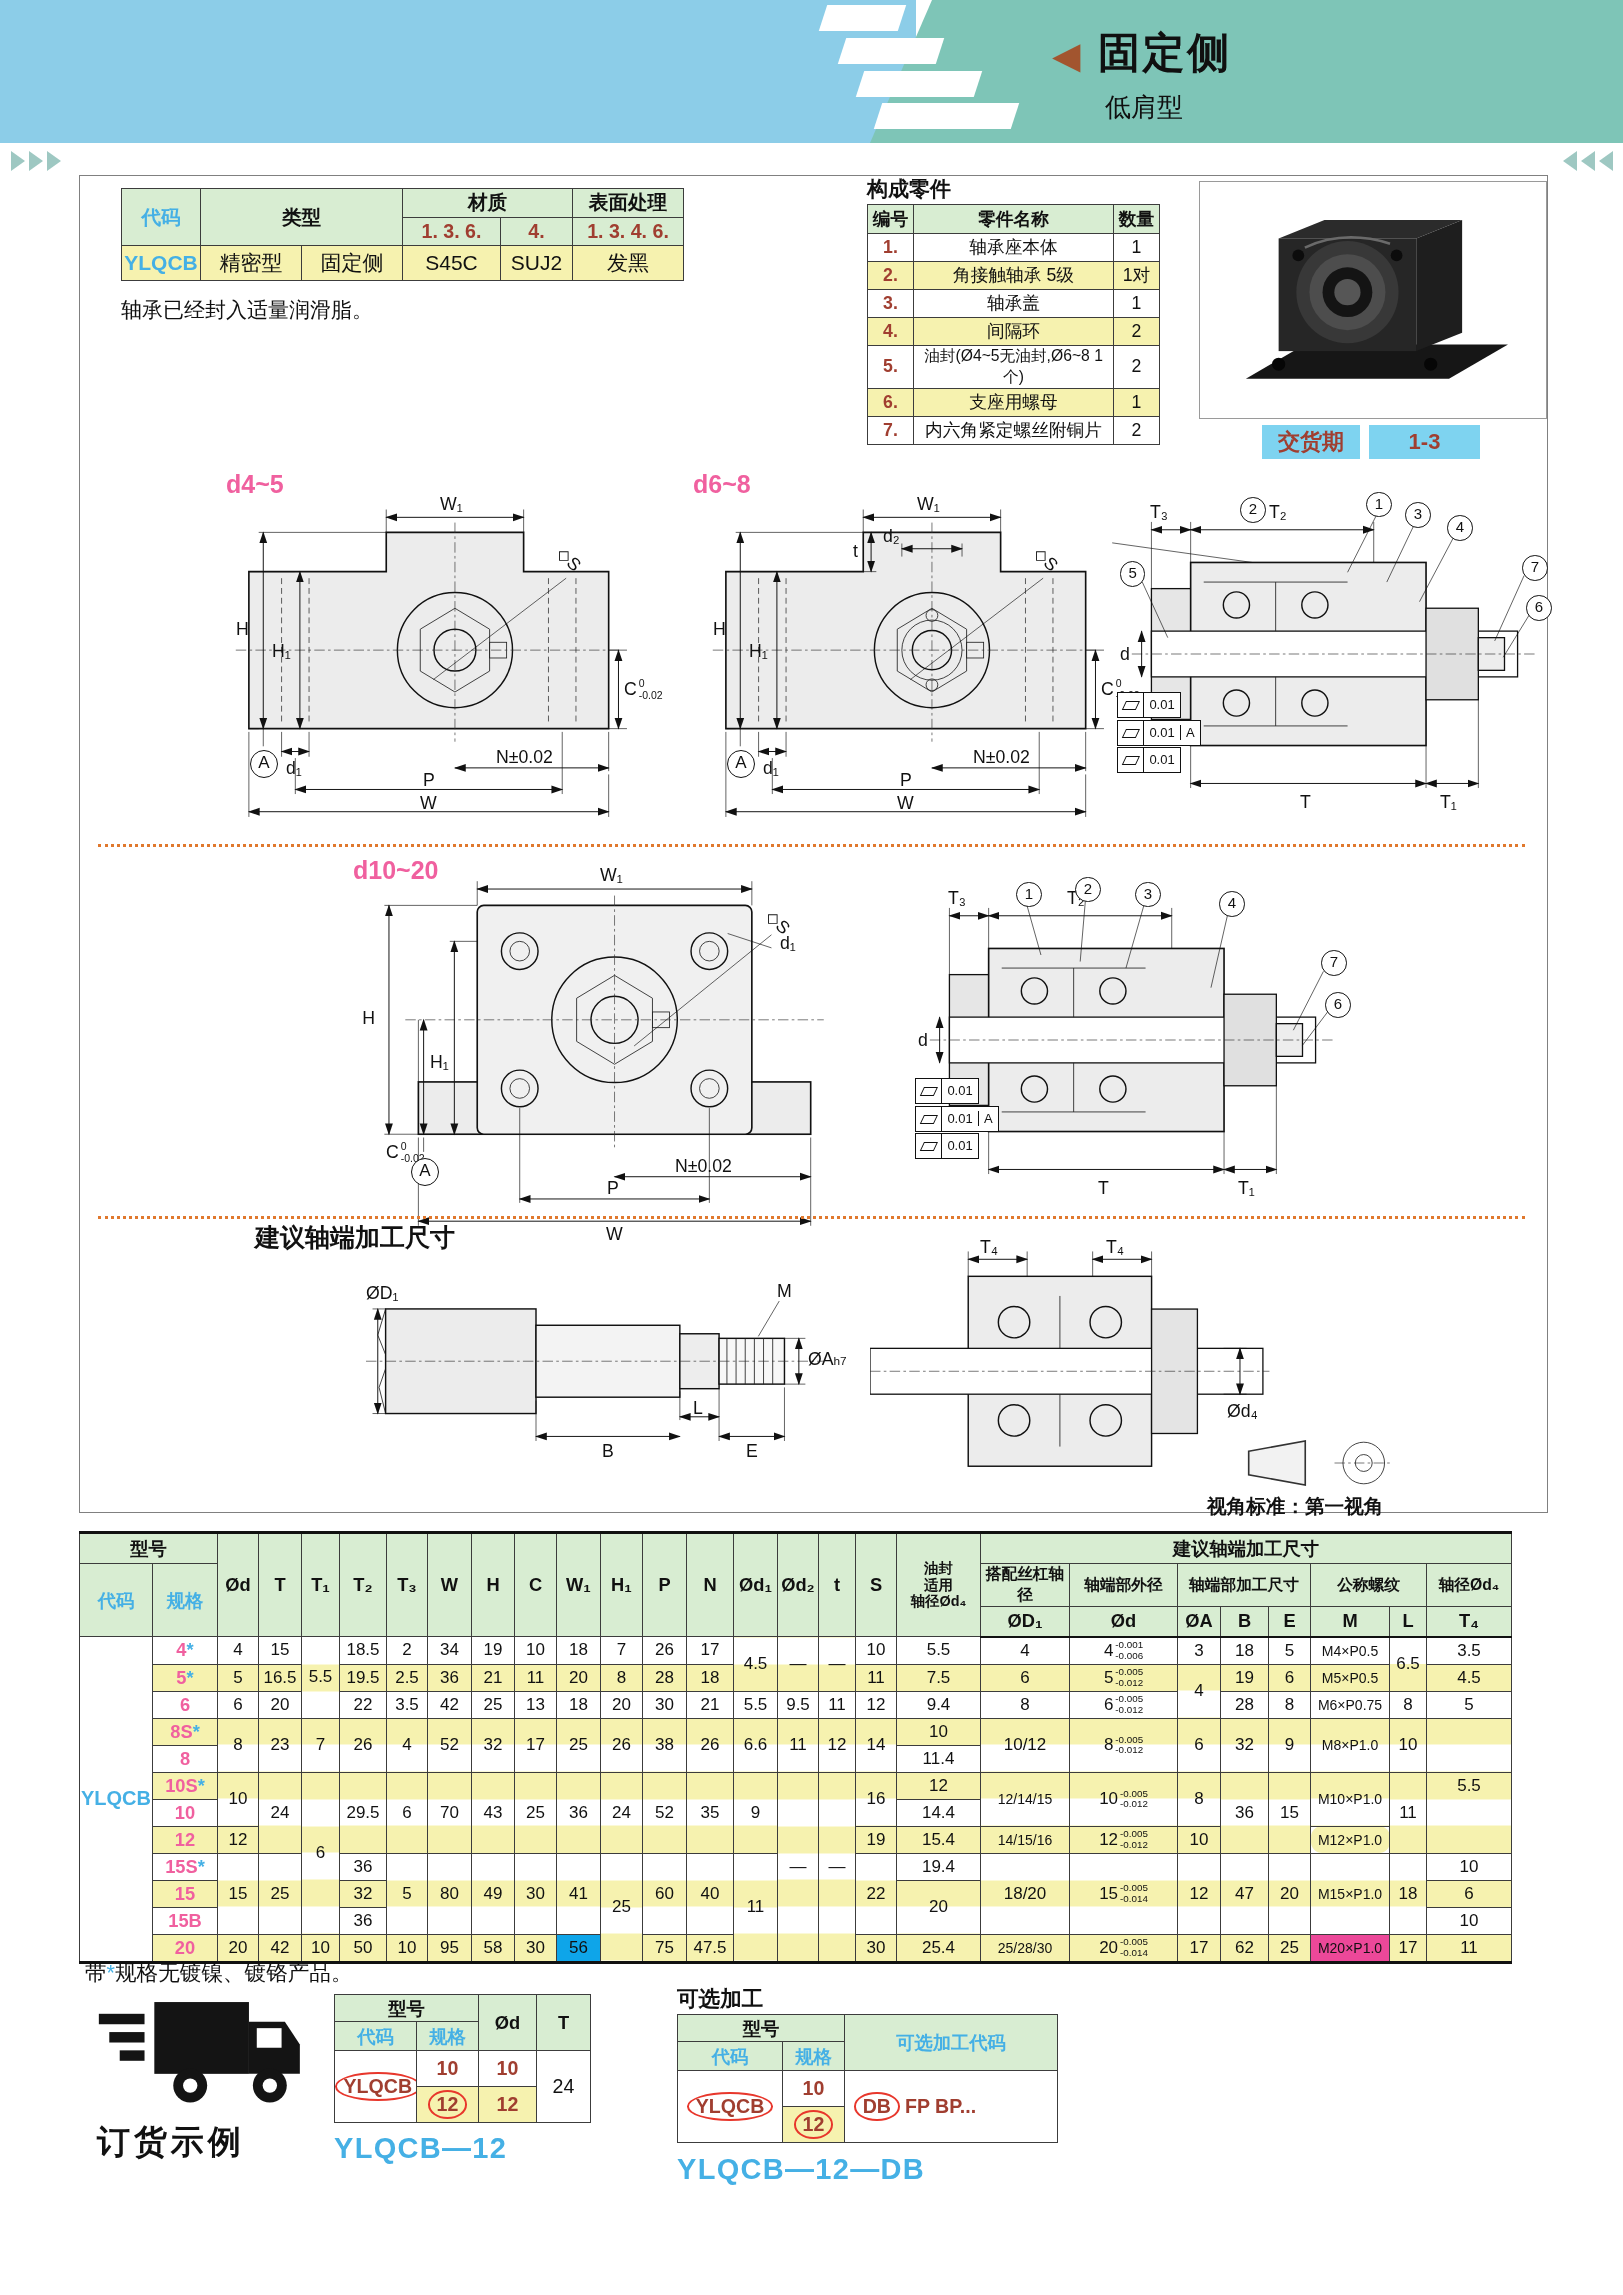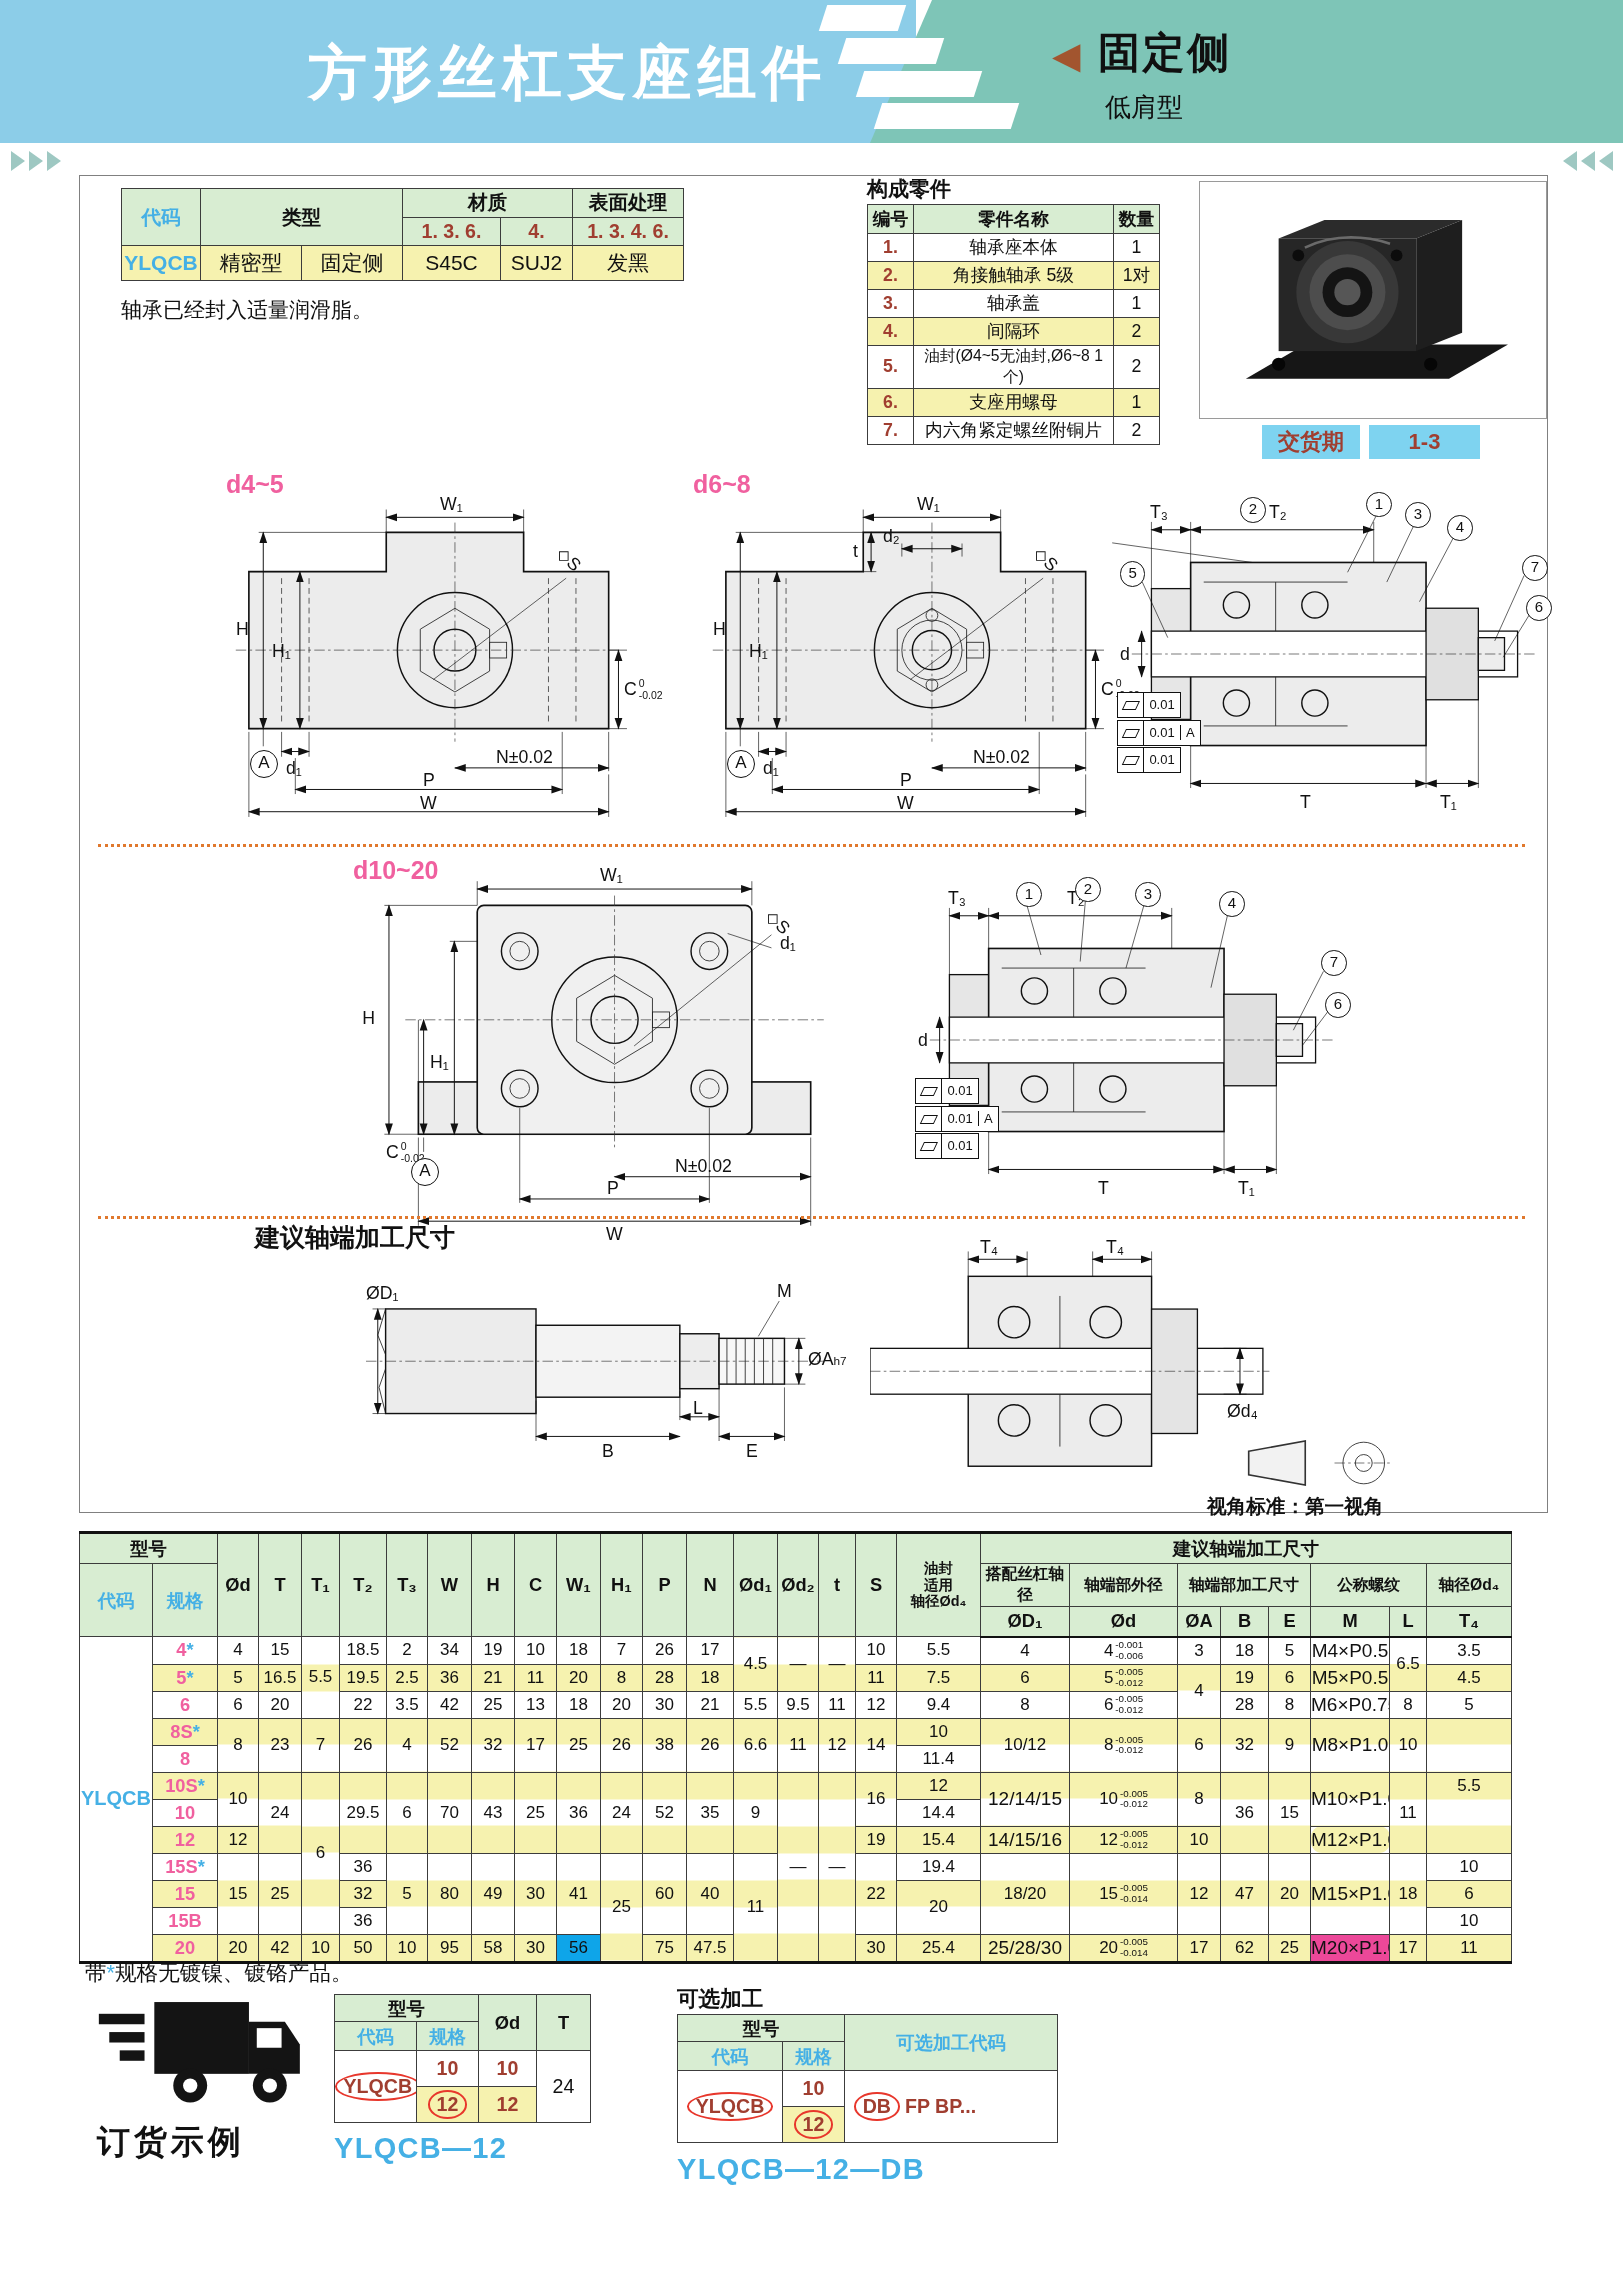--- a/index.html
+++ b/index.html
@@ -63,21 +63,21 @@
   .shaft-label{left:255px;top:1221px;font-size:25px;font-weight:bold;}
   .viewnote{left:1207px;top:1493px;font-size:19.6px;font-weight:bold;}
   
   .main-t{left:79px;top:1531px;width:1433px;font-size:17px;border-top:3.3px solid #111;border-bottom:3.3px solid #111;}
   .main-t th{font-size:18.3px;font-weight:bold;}
   .main-t thead tr:last-child th{border-bottom:2.6px solid #111;}
   .main-t td{height:26px;}
   .main-t td.spec{color:#F0609F;font-weight:bold;font-size:18.3px;}
   .main-t td.spec .star{color:#45B0E5;}
   .main-t td.code{color:#45B0E5;font-weight:bold;font-size:20px;background:#fff;}
-  .main-t td.sm{font-size:19px;margin-left:24px;}
+  .main-t td.sm{font-size:14px;margin-left:24px;}
   .main-t td.vtop{vertical-align:top;padding-top:3.3px;}
   .main-t .oilh{font-size:14.4px;white-space:pre-line;line-height:1.15;}
   .main-t .subh{font-size:15.7px;}
   .tolcell{display:inline-flex;align-items:center;justify-content:center;}
   .tolcell .tt{display:flex;flex-direction:column;font-size:9.8px;line-height:1.05;margin-left:2px;text-align:left;}
   
   .footnote{left:85px;top:1958px;font-size:21.6px;}
   .order-label{left:97px;top:2120px;font-size:33px;font-weight:bold;letter-spacing:3.9px;}
   .ot{font-size:18.3px;}
   .ot th{height:26px;}
@@ -106,21 +106,20 @@
 </svg>
 
 <div class="page">
 
   <div class="abs hdr-blue"></div>
   <div class="abs hdr-teal"></div>
   <div class="abs stair" style="left:823px;top:5.2px;width:79px;height:26px;transform:skewX(-18deg);"></div>
   <div class="abs stair" style="left:842px;top:38px;width:98px;height:26px;transform:skewX(-18deg);"></div>
   <div class="abs stair" style="left:860px;top:71px;width:118px;height:26px;transform:skewX(-18deg);"></div>
   <div class="abs stair" style="left:878px;top:103px;width:137px;height:26px;transform:skewX(-18deg);"></div>
-  <div class="abs hdr-title">方形丝杠支座组件</div>
   <div class="abs hdr-arrow">◀</div>
   <div class="abs hdr-side">固定侧</div>
   <div class="abs hdr-sub">低肩型</div>
 
   <div class="abs chev r" style="left:10.5px;top:151px;"></div>
   <div class="abs chev r" style="left:29px;top:151px;"></div>
   <div class="abs chev r" style="left:47px;top:151px;"></div>
   <div class="abs chev l" style="left:1563px;top:151px;"></div>
   <div class="abs chev l" style="left:1581px;top:151px;"></div>
   <div class="abs chev l" style="left:1599px;top:151px;"></div>

